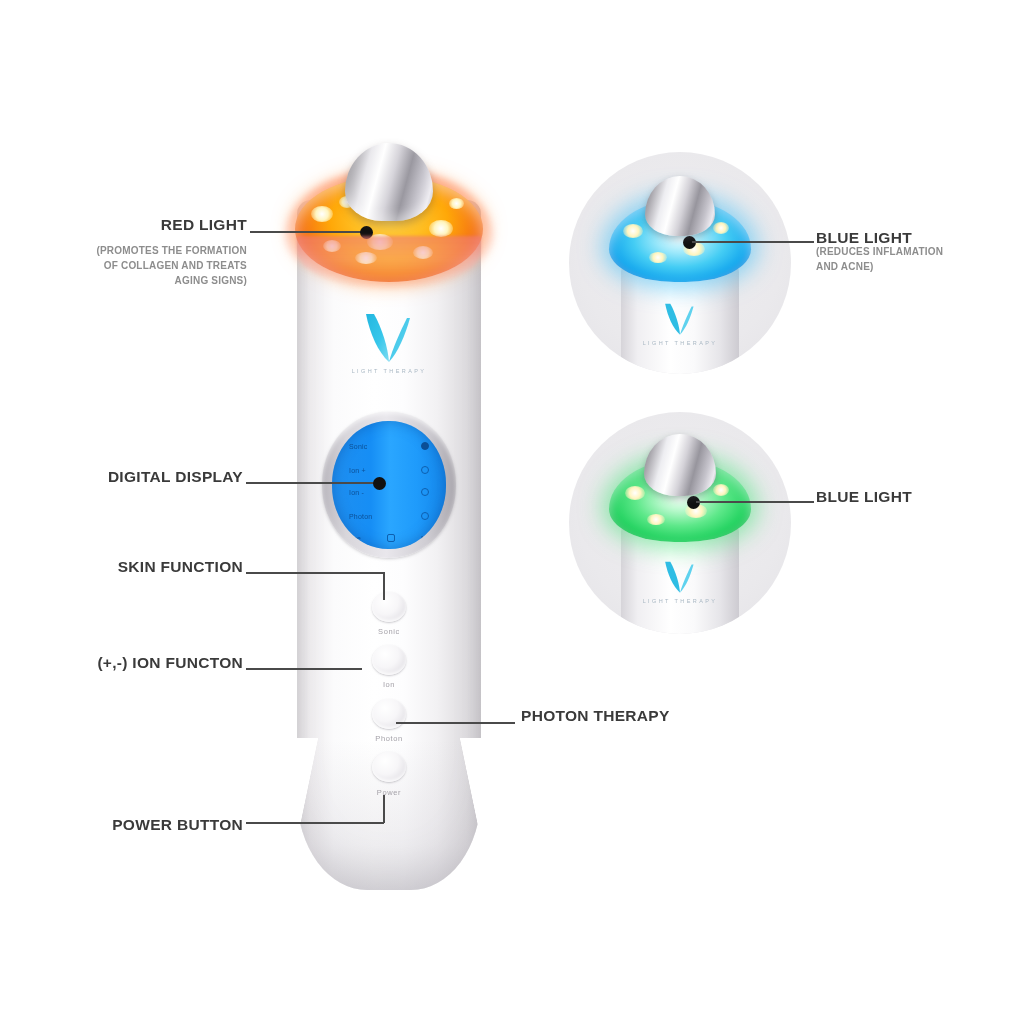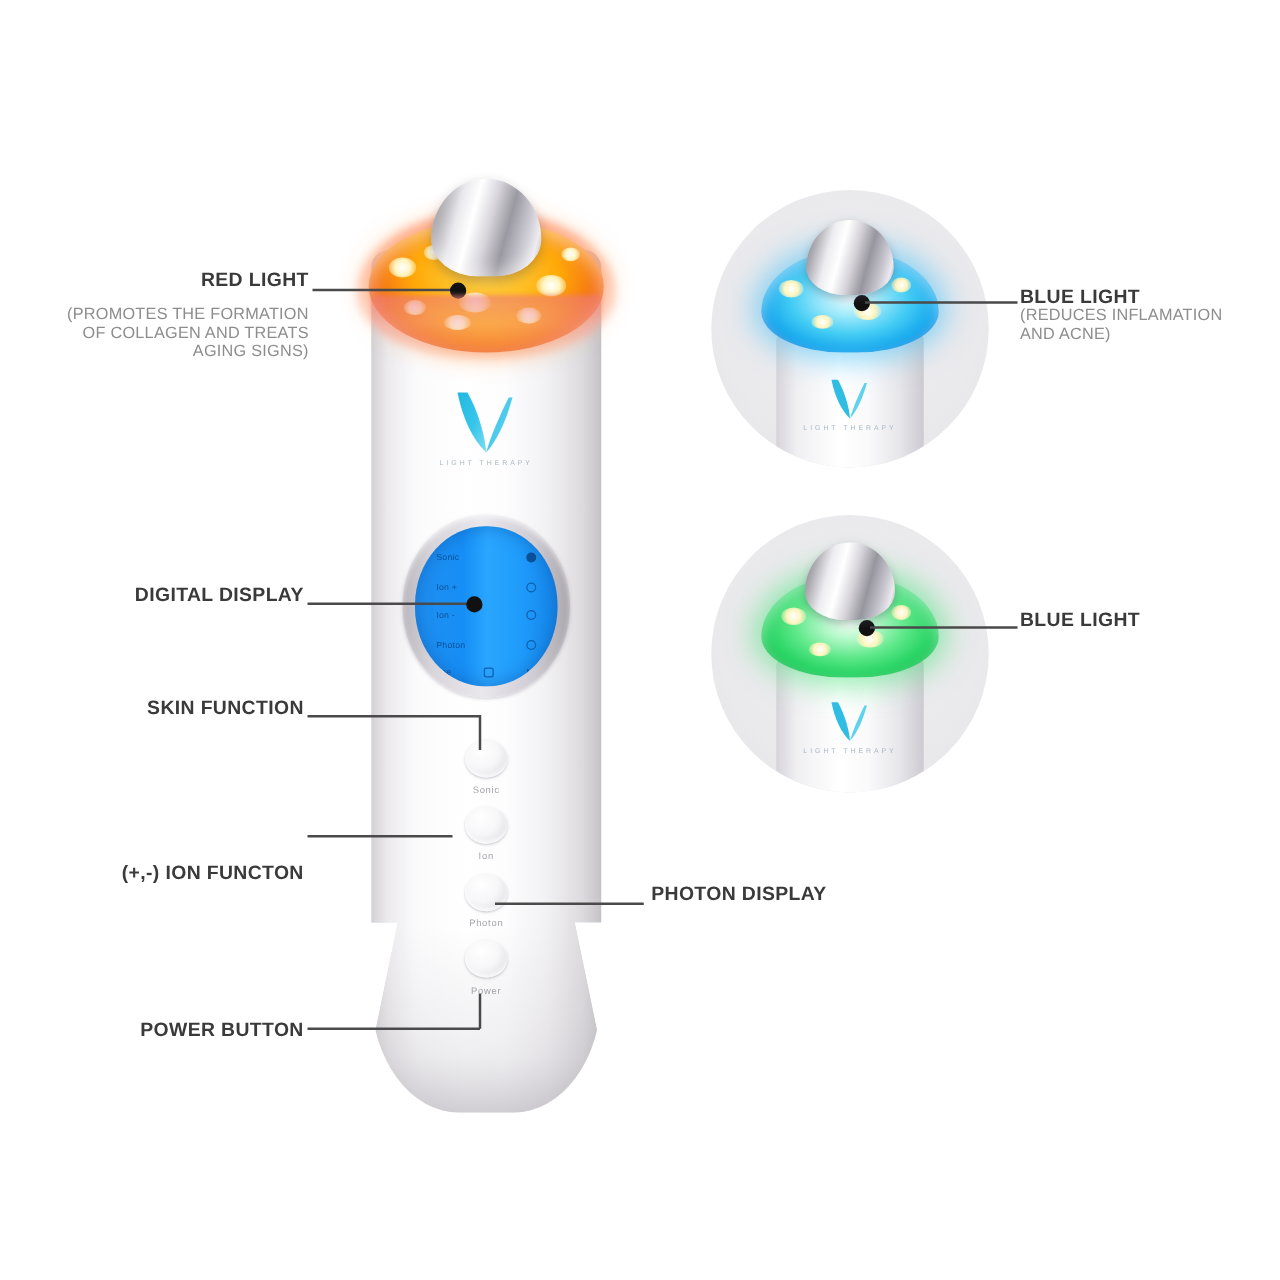--- a/index.html
+++ b/index.html
@@ -27,22 +27,22 @@
     font-family: "Liberation Sans", sans-serif;
     font-weight: 700;
     font-size: 15.5px;
     letter-spacing: 0.3px;
     color: #3a3a3a;
     white-space: nowrap;
   }
   .callout-sub {
     position: absolute;
     font-family: "Liberation Sans", sans-serif;
-    font-weight: 400;
-    font-size: 13px;
+    font-weight: 700;
+    font-size: 10px;
     line-height: 15px;
     letter-spacing: 0.2px;
     color: #8d8d8d;
     white-space: pre-line;
   }
   .ta-right { text-align: right; }
   .ta-left  { text-align: left; }
 
   
   .leader {
@@ -475,23 +475,23 @@
   <div class="callout-title ta-left" style="left:816px; top:488px;">BLUE LIGHT</div>
 
   <div class="callout-title ta-right" style="left:0px; top:468px; width:243px;">DIGITAL DISPLAY</div>
   <div class="leader" style="left:246px; top:482px; width:133px;"></div>
   <div class="leader-dot" style="left:373px; top:477px;"></div>
 
   <div class="callout-title ta-right" style="left:0px; top:558px; width:243px;">SKIN FUNCTION</div>
   <div class="leader" style="left:246px; top:572px; width:138px;"></div>
   <div class="leader-v" style="left:383px; top:572px; height:28px;"></div>
 
-  <div class="callout-title ta-right" style="left:0px; top:654px; width:243px;margin-top:36px;">(+,-) ION FUNCTON</div>
+  <div class="callout-title ta-right" style="left:0px; top:654px; width:243px;">(+,-) ION FUNCTON</div>
   <div class="leader" style="left:246px; top:668px; width:116px;"></div>
 
   <div class="leader" style="left:396px; top:722px; width:119px;"></div>
-  <div class="callout-title ta-left" style="left:521px; top:707px;">PHOTON DISPLAY</div>
+  <div class="callout-title ta-left" style="left:521px; top:707px;">PHOTON THERAPY</div>
 
   <div class="callout-title ta-right" style="left:0px; top:816px; width:243px;">POWER BUTTON</div>
   <div class="leader" style="left:246px; top:822px; width:138px;"></div>
   <div class="leader-v" style="left:383px; top:795px; height:28px;"></div>
 
 </div>
 
 </body></html>

